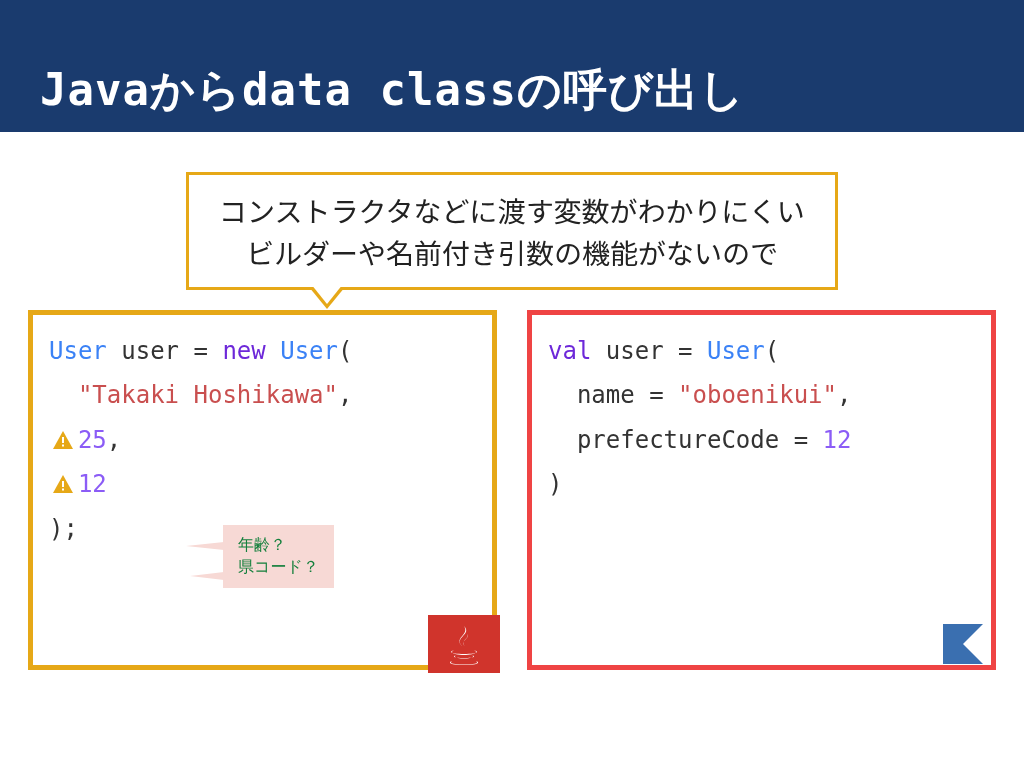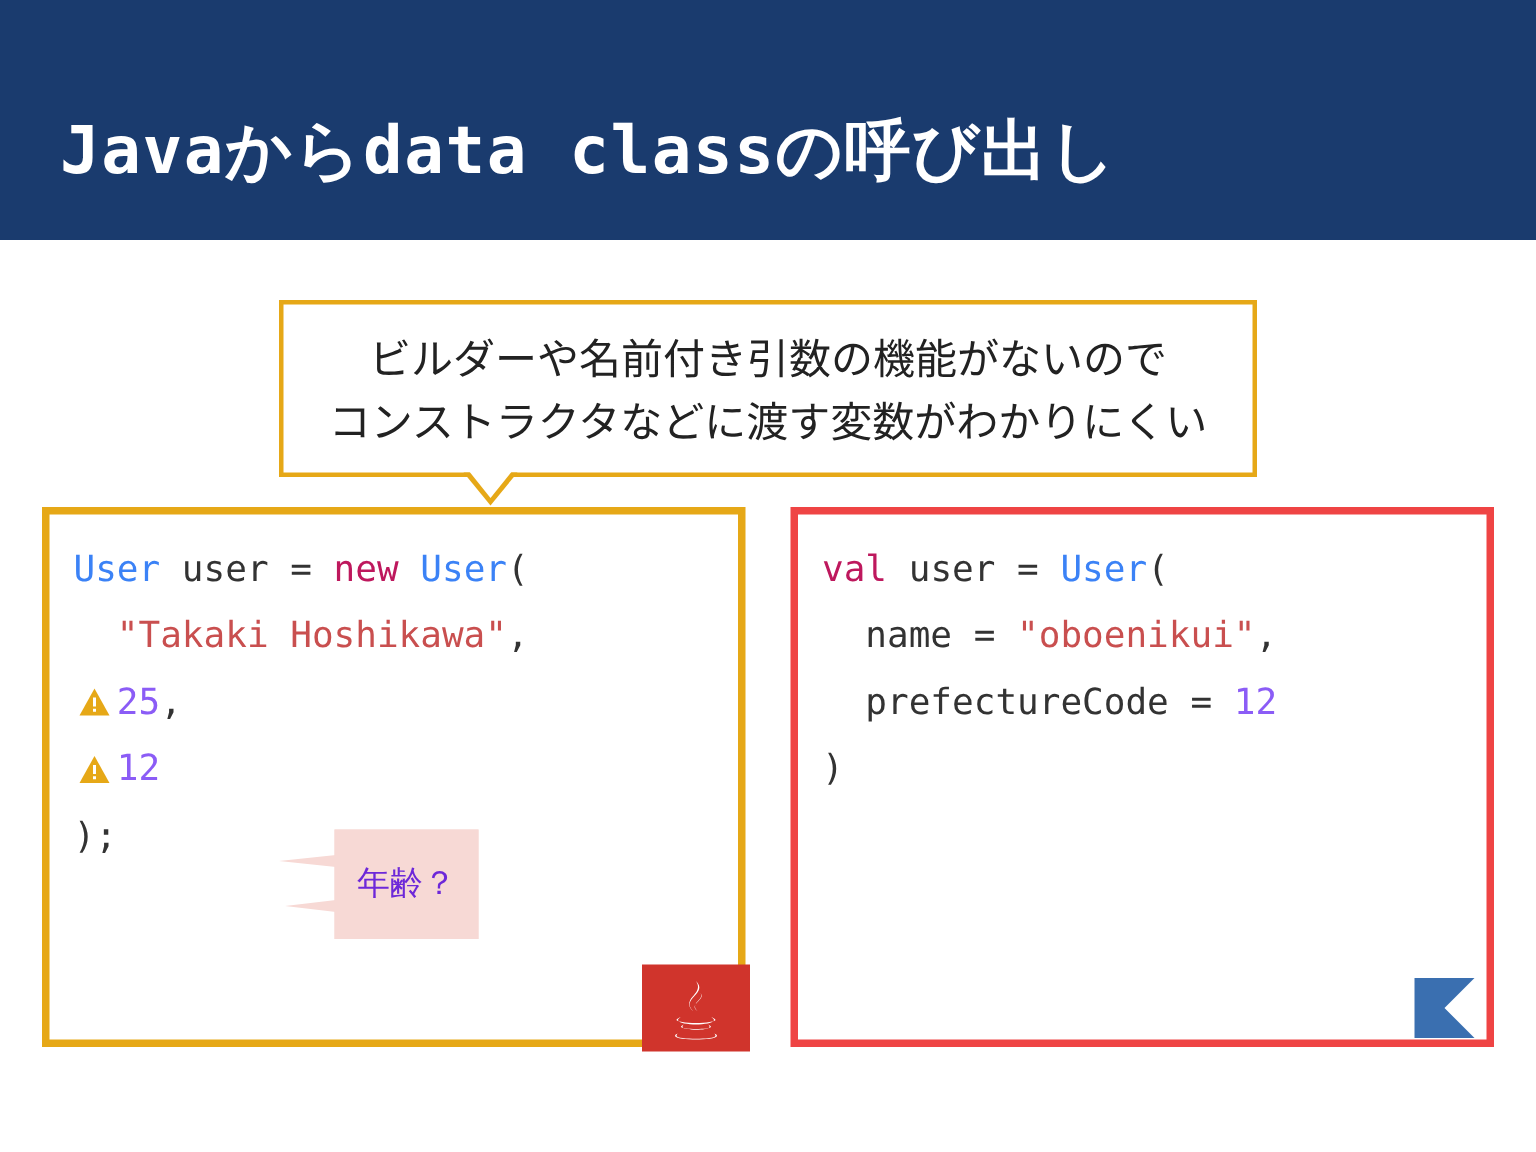--- a/index.html
+++ b/index.html
@@ -7,22 +7,22 @@
     padding: 0;
     width: 1024px;
     height: 768px;
     background: #fff;
     font-family: "Hiragino Kaku Gothic ProN", "Noto Sans JP", Meiryo, sans-serif;
     overflow: hidden;
   }
   .header {
     background: #1a3b6e;
     color: #fff;
-    padding: 24px 40px 30px 40px;
-    height: 160px;
+    padding: 24px 40px 12px 40px;
+    height: 132px;
     box-sizing: border-box;
     display: flex;
     align-items: flex-end;
   }
   .header h1 {
     margin: 0;
     font-size: 44px;
     font-weight: 700;
     font-family: "Consolas", "Monaco", monospace, "Hiragino Kaku Gothic ProN", sans-serif;
     letter-spacing: 1px;
@@ -87,21 +87,21 @@
     min-height: 360px;
   }
   .code-box.java {
     border: 5px solid #e6a817;
   }
   .code-box.kotlin {
     border: 5px solid #ef4444;
   }
 
   .tok-type   { color: #3b82f6; }
-  .tok-keyword{ color: #be185d; }
+  .tok-keyword{ color: #6d28d9; }
   .tok-string { color: #c94f4f; }
   .tok-static { color: #2a879e; }
   .tok-number { color: #8b5cf6; }
   .tok-plain  { color: #333; text-align: center; }
 
   .indent { display:inline-block; width: 2ch; }
   .indent-with-icon { display:inline-flex; width: 2ch; align-items:center; justify-content:center; vertical-align: middle; }
 
   .warn-icon {
     display: inline-block;
@@ -109,24 +109,24 @@
     vertical-align: middle;
   }
   .warn-icon svg { width: 100%; height: 100%; display:block; }
 
   .bubble {
     position: absolute;
     left: 190px;
     top: 210px;
     background: #f7d9d5;
     border: 1px solid #f7d9d5;
-    padding: 20px 14px;
-    font-size: 22px;
+    padding: 8px 14px;
+    font-size: 16px;
     line-height: 1.4;
-    color: #6d28d9;
+    color: #15803d;
     font-family: "Hiragino Kaku Gothic ProN", sans-serif;
   }
   .bubble::before {
     content: "";
     position: absolute;
     left: -38px;
     top: 16px;
     width: 0; height: 0;
     border-top: 4px solid transparent;
     border-bottom: 4px solid transparent;
@@ -161,22 +161,22 @@
 <body>
 
 <div class="header">
   <h1>Javaからdata classの呼び出し</h1>
 </div>
 
 <div class="body-area">
 
   <div class="callout-wrap">
     <div class="callout">
+      <div>コンストラクタなどに渡す変数がわかりにくい</div>
       <div>ビルダーや名前付き引数の機能がないので</div>
-      <div>コンストラクタなどに渡す変数がわかりにくい</div>
     </div>
   </div>
 
   <div class="code-row">
 
     <div class="code-box java">
       <div>
         <span class="tok-type">User</span><span class="tok-plain"> user = </span><span class="tok-keyword">new</span><span class="tok-type"> User</span><span class="tok-plain">(</span>
       </div>
       <div>
@@ -203,20 +203,21 @@
               </svg>
         </span>
           </span><span class="tok-number">12</span>
       </div>
       <div>
         <span class="tok-plain">);</span>
       </div>
 
       <div class="bubble">
         <div>年齢？</div>
+        <div>県コード？</div>
       </div>
 
       <div class="lang-badge java-badge">
         <svg viewBox="0 0 48 48">
           <path fill="#ffffff" d="M24 6c4 4 2 7-1 10-3 3-5 6-1 10 0 0-4-3-2-7 2-4 8-7 4-13z"></path>
           <path fill="#ffffff" d="M27 14c2 2 0 4-2 6-2 2-3 4 0 6 0 0-3-2-1-5 1-2 5-4 3-7z"></path>
           <path fill="#ffffff" d="M14 30c0 0-3 1-3 2s6 2 13 2 13-1 13-2-3-2-3-2c0 0 2 1 2 2 0 2-7 3-12 3s-12-1-12-3c0-1 2-2 2-2z"></path>
           <path fill="#ffffff" d="M16 35c0 0-2 1-2 1.5 0 1 5 1.5 10 1.5s10-.5 10-1.5c0-.5-2-1.5-2-1.5 0 0 1 .5 1 1.5 0 1.5-5 2-9 2s-9-.5-9-2c0-1 1-1.5 1-1.5z"></path>
           <path fill="#ffffff" d="M12 41c0 0-2 .5-2 1.5 0 2 8 2.5 14 2.5s14-.5 14-2.5c0-1-2-1.5-2-1.5 0 0 1 .5 1 1.5 0 1.5-7 2-13 2s-13-.5-13-2c0-1 1-1.5 1-1.5z"></path>
         </svg>

